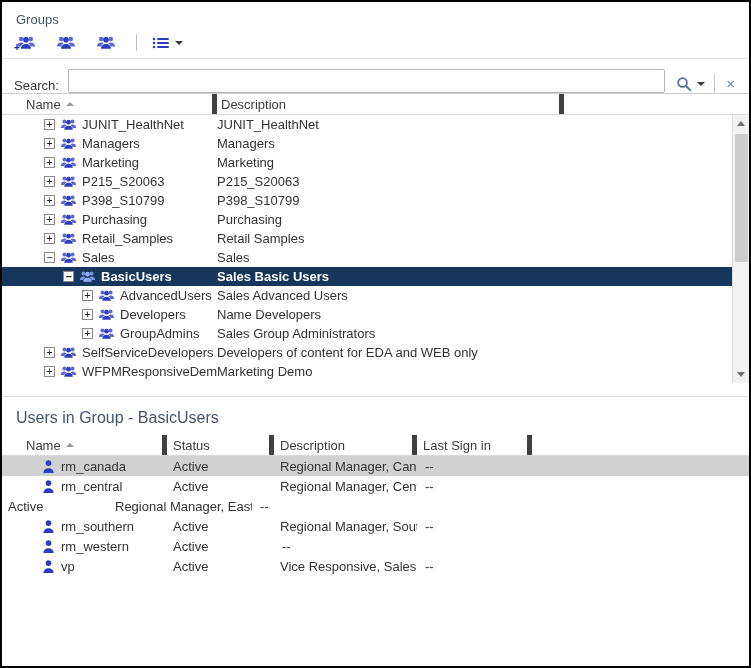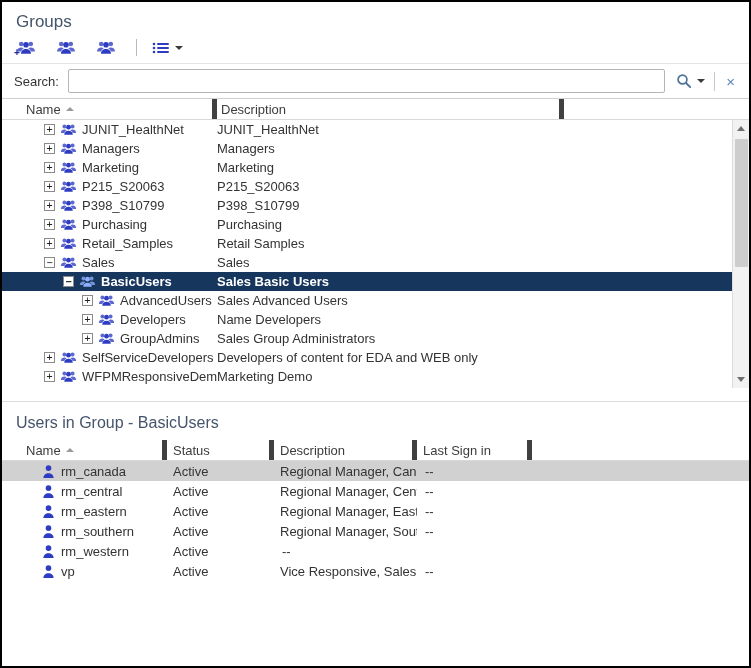--- a/index.html
+++ b/index.html
@@ -1,28 +1,28 @@
 <!DOCTYPE html>
 <html><head>
 <meta charset="utf-8">
 <style>
   *{box-sizing:border-box;margin:0;padding:0}
   html,body{background:#fff}
   body{width:751px;height:668px;font-family:"Liberation Sans",sans-serif}
   .window{width:751px;height:668px;border:2px solid #000;background:#fff;display:flex;flex-direction:column;overflow:hidden}
 
-  .title-bar{padding:10px 14px 2px;font-size:17px;color:#44546a}
+  .title-bar{padding:10px 14px 2px;font-size:13px;color:#44546a}
 
   .toolbar{display:flex;align-items:center;gap:15px;padding:5px 14px 7px;border-bottom:1px solid #e4e4e4}
   .tb-btn{display:flex;align-items:center;gap:3px;cursor:pointer;color:#2e3cc2;position:relative}
   .tb-sep{width:1px;height:17px;background:#b9b9b9}
   .plus-badge{position:absolute;left:-2px;bottom:-3px;font-size:10px;font-weight:bold;color:#1b2a9e;line-height:1}
   .caret-down{width:0;height:0;border-left:4px solid transparent;border-right:4px solid transparent;border-top:4px solid #3a3a3a;margin-left:2px}
 
-  .search-row{display:flex;align-items:center;height:35px;padding:0 12px;border-bottom:1px solid #cfcfcf;gap:9px}
+  .search-row{display:flex;align-items:flex-end;height:35px;padding:0 12px;border-bottom:1px solid #cfcfcf;gap:9px}
   .search-label{font-size:13px;color:#333;white-space:nowrap}
   .search-input{flex:1;height:24px;border:1px solid #b5b5b5;border-radius:2px;padding:0 6px;font:13px "Liberation Sans",sans-serif;color:#333;outline:none}
   .search-tools{display:flex;align-items:center;gap:9px;padding-left:2px}
   .mag-btn{display:flex;align-items:center;gap:3px;cursor:pointer;color:#4f7396}
   .vsep{width:1px;height:19px;background:#c9c9c9}
   .clear-btn{font-size:15px;color:#5d87b8;cursor:pointer;line-height:1;padding:0 2px}
 
   
   .ghdr{display:flex;height:21px;border-bottom:1px solid #d9d9d9;font-size:13px;color:#3c3c3c;align-items:stretch}
   .hcell{display:flex;align-items:center;border-right:5px solid #404040;cursor:pointer}
@@ -369,26 +369,20 @@
           <svg class="uicon">
             <use href="#icon-person"></use>
           </svg>
           <span>rm_central</span>
         </div>
       <div class="us">Active</div>
       <div class="ud">Regional Manager, Cent</div>
       <div class="ul">--</div>
     </div>
     <div class="urow">
-      <div class="un">
-          <svg class="uicon">
-            <use href="#icon-person"></use>
-          </svg>
-          <span>rm_eastern</span>
-        </div>
       <div class="us">Active</div>
       <div class="ud">Regional Manager, East</div>
       <div class="ul">--</div>
     </div>
     <div class="urow">
       <div class="un">
           <svg class="uicon">
             <use href="#icon-person"></use>
           </svg>
           <span>rm_southern</span>

